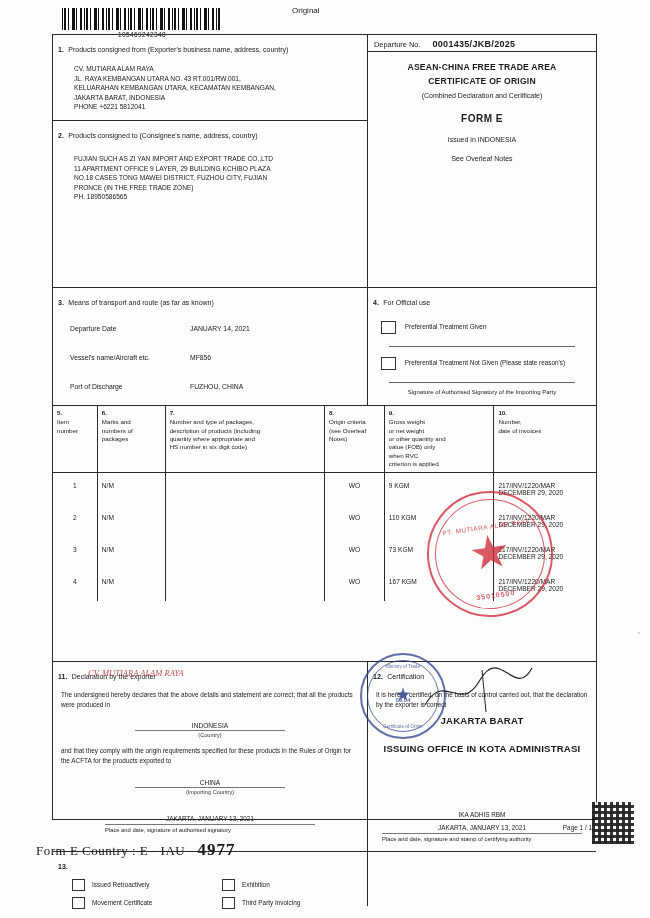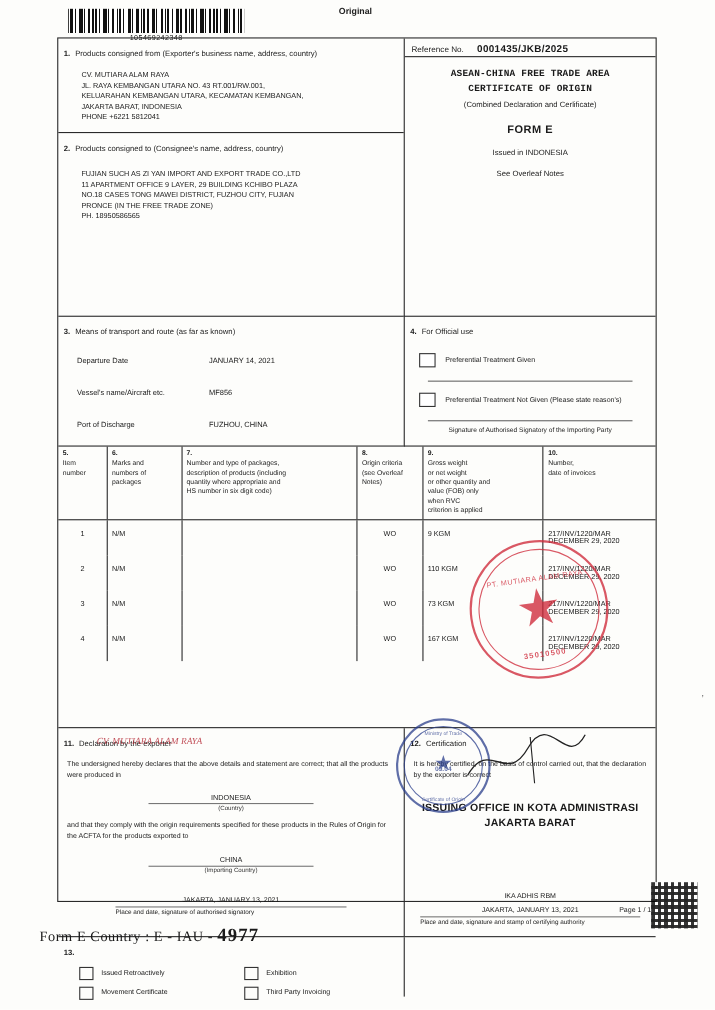--- a/index.html
+++ b/index.html
@@ -25,21 +25,21 @@
       repeating-linear-gradient(90deg,
         #111 0 1px, #fff 1px 2px, #111 2px 4px, #fff 4px 6px,
         #111 6px 7px, #fff 7px 10px, #111 10px 13px, #fff 13px 14px,
         #111 14px 15px, #fff 15px 18px, #111 18px 20px, #fff 20px 22px);
     border:0;
   }
   .barcode-num{
     font-size:6.5px;text-align:center;letter-spacing:.4px;margin-top:1px;color:#111;
   }
   .original-label{
-    position:absolute;left:308px;top:6px;font-size:8px;color:#222;font-weight:bold;
+    position:absolute;left:292px;top:6px;font-size:8px;color:#222;
   }
   
   .frame{
     position:absolute;left:52px;top:34px;width:545px;height:786px;
     border:1px solid #2a2a2a;
     box-sizing:border-box;
   }
   .row{display:flex;}
   .cell{
     box-sizing:border-box;
@@ -57,21 +57,21 @@
   .small{font-size:6px;}
   .center{text-align:center;}
   .bold{font-weight:bold;}
 
   
   .colL{width:314px;}
   .colR{width:229px;}
 
   
   .rh{padding:8px 6px;text-align:center;}
-  .rh .t1{font-size:8.6px;font-weight:bold;letter-spacing:.2px;line-height:1.65;font-family:Liberation Mono, monospace;}
+  .rh .t1{font-size:8.6px;font-weight:bold;letter-spacing:.2px;line-height:1.65;}
   .rh .t2{font-size:7px;margin-top:4px;}
   .rh .t3{font-size:10px;font-weight:bold;margin-top:14px;letter-spacing:.5px;}
   .rh .t4{font-size:7px;margin-top:12px;}
   .rh .t5{font-size:7px;margin-top:12px;}
 
   .refline{font-size:7.4px;padding:4px 6px 2px 6px;}
   .refno{font-size:9px;font-weight:bold;margin-left:10px;letter-spacing:.3px;}
 
   
   .trow{display:flex;font-size:6.8px;margin:9px 0 0 0;}
@@ -202,21 +202,21 @@
         <div class="txt" style="margin-top:8px;padding-left:16px;">
           <div>CV. MUTIARA ALAM RAYA</div>
           <div>JL. RAYA KEMBANGAN UTARA NO. 43 RT.001/RW.001,</div>
           <div>KELUARAHAN KEMBANGAN UTARA, KECAMATAN KEMBANGAN,</div>
           <div>JAKARTA BARAT, INDONESIA</div>
           <div>PHONE +6221 5812041</div>
         </div>
       </div>
       <div class="cell colR bl bb" style="height:253px;padding:0;">
         <div class="refline bb">
-          <span>Reference No.</span>
+          <span>Departure No.</span>
           <span class="refno">0001435/JKB/2025</span>
         </div>
         <div class="rh">
           <div class="t1">ASEAN-CHINA FREE TRADE AREA</div>
           <div class="t1">CERTIFICATE OF ORIGIN</div>
           <div class="t2">(Combined Declaration and Cerlificate)</div>
           <div class="t3">FORM E</div>
           <div class="t4">Issued in INDONESIA</div>
           <div class="t5">See Overleaf Notes</div>
         </div>
@@ -372,22 +372,22 @@
         <div class="underlbl">(Importing Country)</div>
         <div class="sigblock" style="margin-top:20px;">JAKARTA, JANUARY 13, 2021</div>
         <div class="sigline">Place and date, signature of authorised signatory</div>
       </div>
       <div class="cell colR bl" style="height:189px;padding:0;">
         <div style="padding:3px 5px;">
           <span class="num">12.</span>
           <span class="lbl">Certification</span>
         </div>
         <div class="decl">It is hereby certified, on the basis of control carried out, that the declaration by the exporter is correct</div>
+        <div class="cert-title" style="margin-top:0;">JAKARTA BARAT</div>
         <div class="cert-title">ISSUING OFFICE IN KOTA ADMINISTRASI</div>
-        <div class="cert-title" style="margin-top:0;">JAKARTA BARAT</div>
         <div class="center" style="font-size:6.4px;margin-top:54px;">IKA ADHIS RBM</div>
         <div class="center" style="font-size:6.4px;margin-top:6px;">JAKARTA, JANUARY 13, 2021</div>
         <div class="sigline" style="width:200px;">Place and date, signature and stamp of certifying authority</div>
       </div>
     </div>
 
     <div class="row bt">
       <div class="cell colL" style="height:54px;">
         <div><span class="num">13.</span></div>
         <div style="display:flex;">

